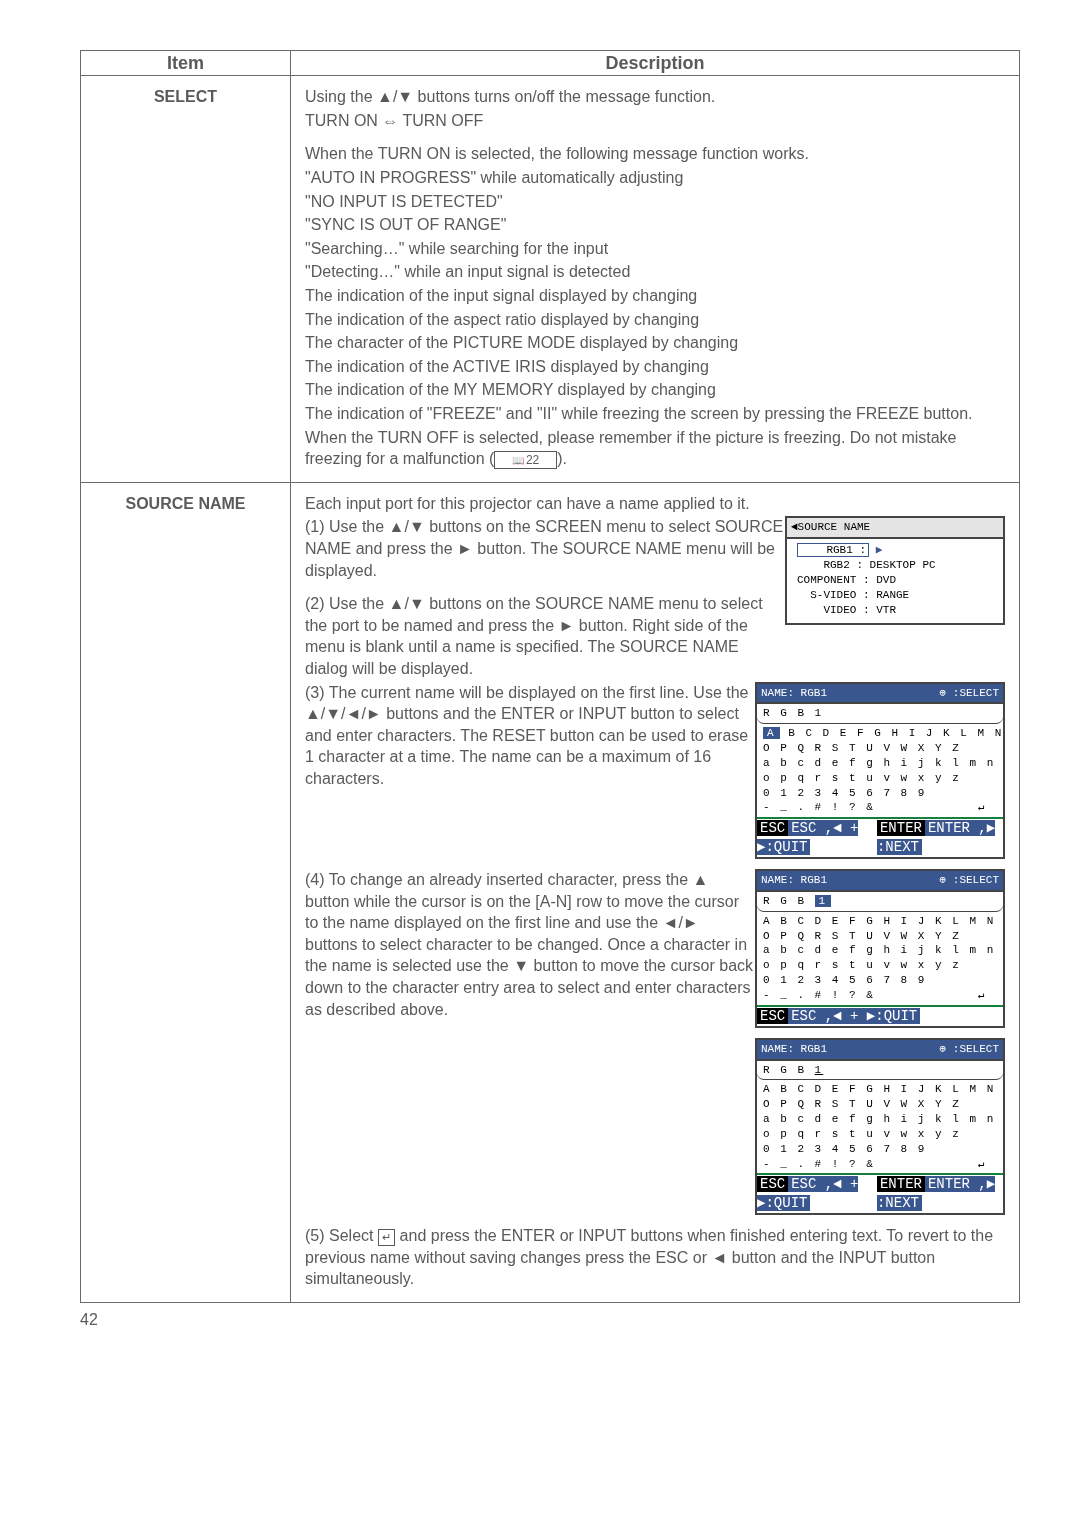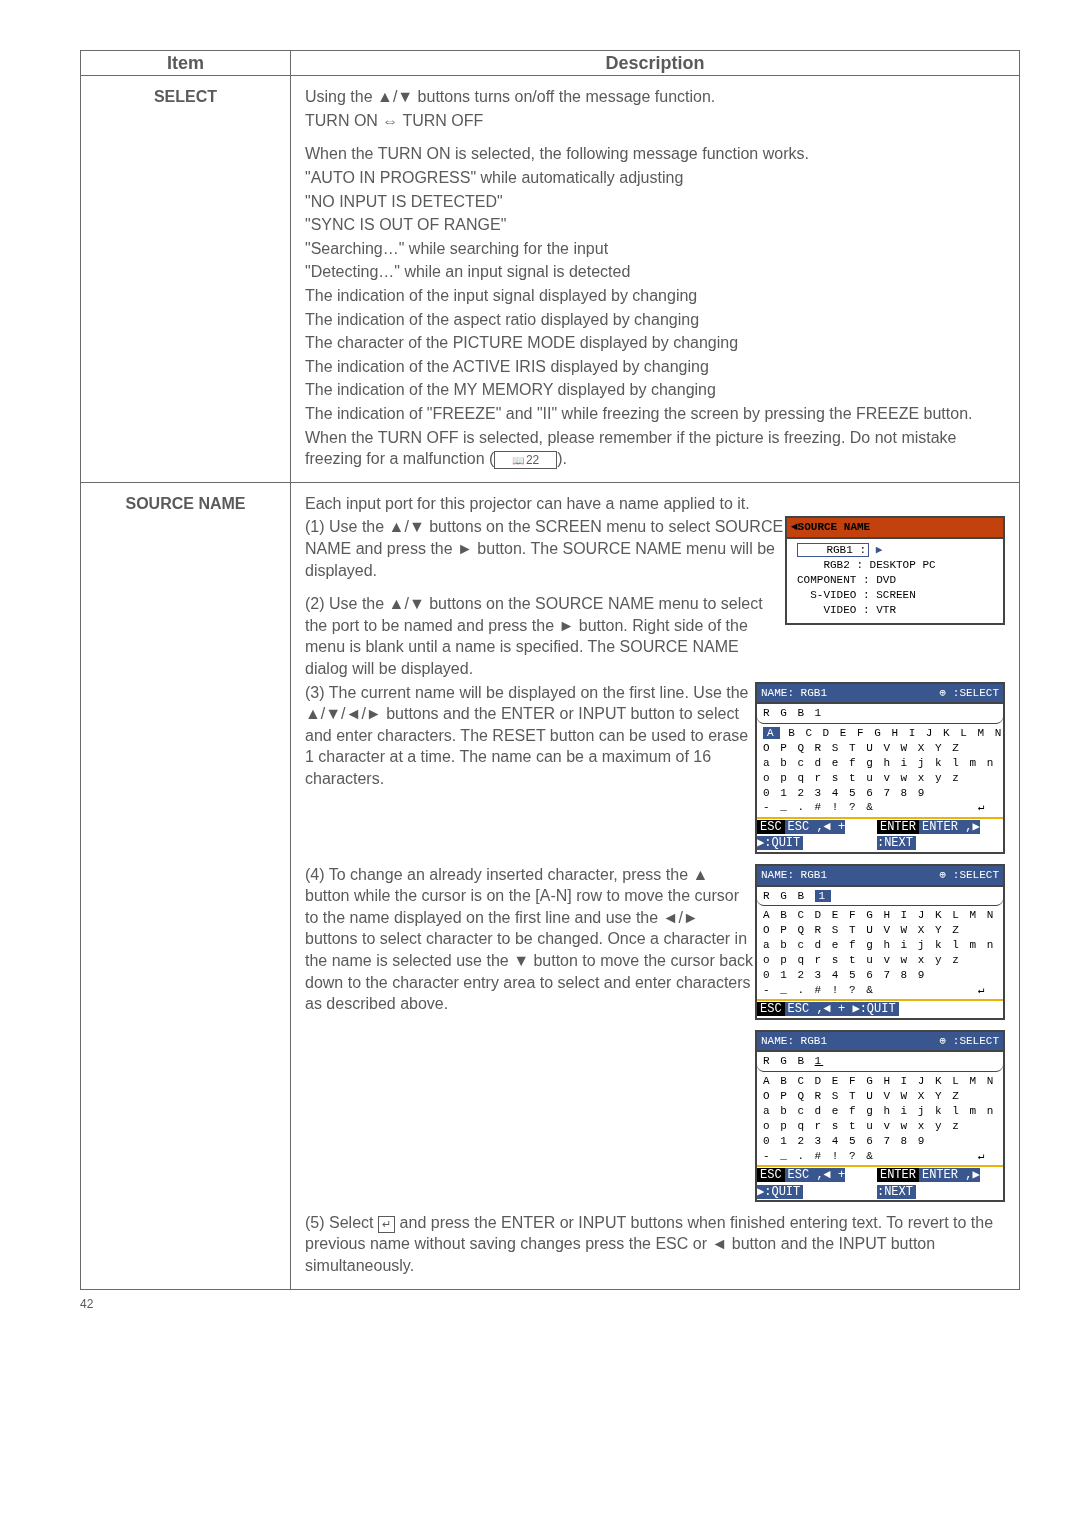--- a/index.html
+++ b/index.html
@@ -30,31 +30,31 @@
   .arrow-r::after{content:"►";}
   .arrows-lr::after{content:"◄/►";}
   .arrows-all::after{content:"▲/▼/◄/►";}
   .arrow-u::after{content:"▲";}
   .arrow-d::after{content:"▼";}
   .arrow-l::after{content:"◄";}
   .dblarrow::after{content:"⇔";}
   
   .osd{border:2px solid #444;font-family:"Courier New",monospace;font-size:11px;color:#000;
     background:#fff;width:250px;box-sizing:border-box;margin-bottom:10px;}
-  .osd .titlebar{background:#c2410c;padding:2px 4px;border-bottom:2px solid #444;font-weight:bold;font-size:11px;}
+  .osd .titlebar{background:#e5e5e5;padding:2px 4px;border-bottom:2px solid #444;font-weight:normal;font-size:11px;}
   .osd .titlebar.dark{background:#39568f;color:#fff;display:flex;justify-content:space-between;font-weight:normal;}
   .osd .body{padding:4px 6px 6px 10px;}
   .osd .row{white-space:pre;}
   .osd .sel{background:#39568f;color:#fff;padding:0 4px;}
-  .osd .footer{background:#fff;border-top:2px solid #eab308;display:flex;justify-content:space-between;font-size:12px;padding:0;align-items:flex-end;}
+  .osd .footer{background:#fff;border-top:2px solid #15803d;display:flex;justify-content:space-between;font-size:14px;padding:0;align-items:flex-end;}
   .osd .chip{background:#000;color:#fff;padding:0 3px;}
   .osd .chip2{background:#39568f;color:#fff;padding:0 3px;}
   .osd .grid{letter-spacing:2px;padding:2px 6px;}
   .osd .nameline{padding:2px 6px;border-bottom:1px solid #444;letter-spacing:2px;border-radius:7px;}
-  .page-num{margin-top:6px;font-size:12px;}
+  .page-num{margin-top:6px;font-size:16px;}
   .book-ref{display:inline-block;border:1px solid #5a5a5a;font-size:12px;padding:0 17px;vertical-align:baseline;}
   .book-ref::before{content:"📖";font-size:10px;margin-right:1px;}
   .enter-sym{display:inline-block;border:1px solid #5a5a5a;font-size:11px;padding:0 3px;}
   .sel-outline{border:1px solid #39568f;padding:0 2px;}
 </style>
 </head>
 <body>
 
 <div class="page">
 
@@ -114,21 +114,21 @@
                 <span>(2) Use the </span><span class="arrow arrows-ud"></span><span> buttons on the SOURCE NAME menu to select the port to be named and press the </span><span class="arrow arrow-r"></span><span> button. Right side of the menu is blank until a name is specified. The SOURCE NAME dialog will be displayed.</span>
               </p>
             </div>
             <div class="gfx">
               <div class="osd" style="width:220px;">
                 <div class="titlebar">◄SOURCE NAME</div>
                 <div class="body">
                   <div class="row"><span class="sel-outline">    RGB1 :</span> <span style="color:#39568f">▶</span></div>
                   <div class="row">    RGB2 : DESKTOP PC</div>
                   <div class="row">COMPONENT : DVD</div>
-                  <div class="row">  S-VIDEO : SCREEN</div>
+                  <div class="row">  S-VIDEO : RANGE</div>
                   <div class="row">    VIDEO : VTR</div>
                 </div>
               </div>
             </div>
           </div>
 
           <div class="flow">
             <div class="txt">
               <p class="line">
                 <span>(3) The current name will be displayed on the first line. Use the </span><span class="arrow arrows-all"></span><span> buttons and the ENTER or INPUT button to select and enter characters. The RESET button can be used to erase 1 character at a time. The name can be a maximum of 16 characters.</span>

